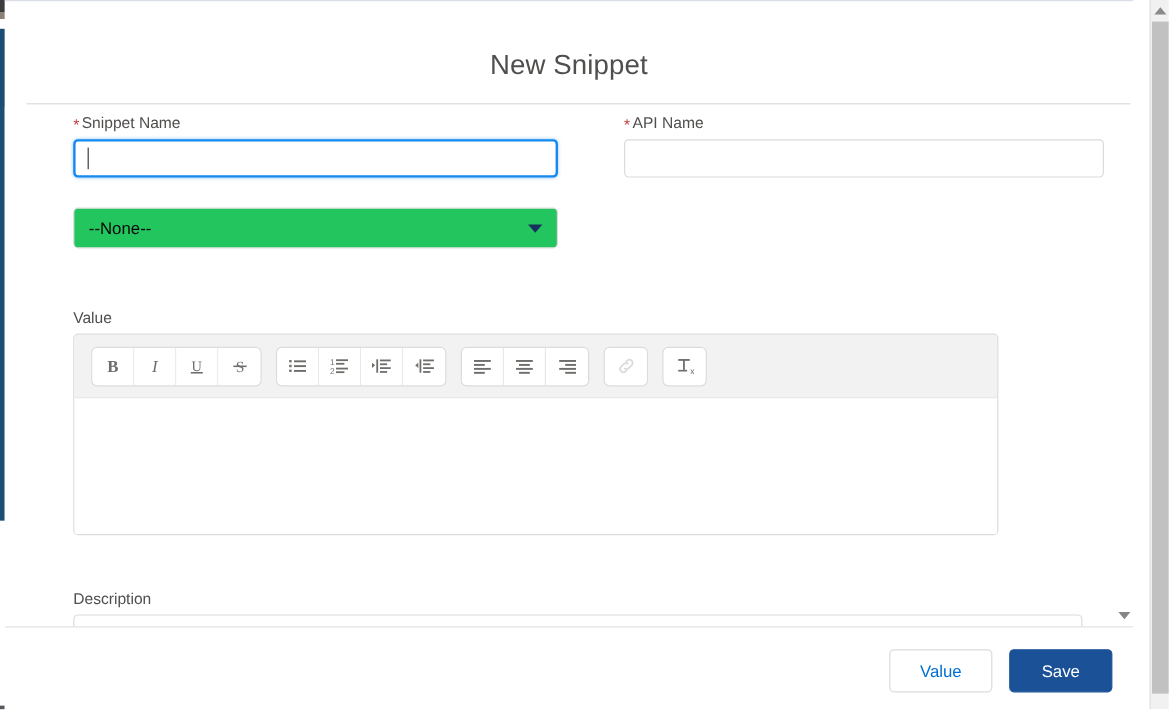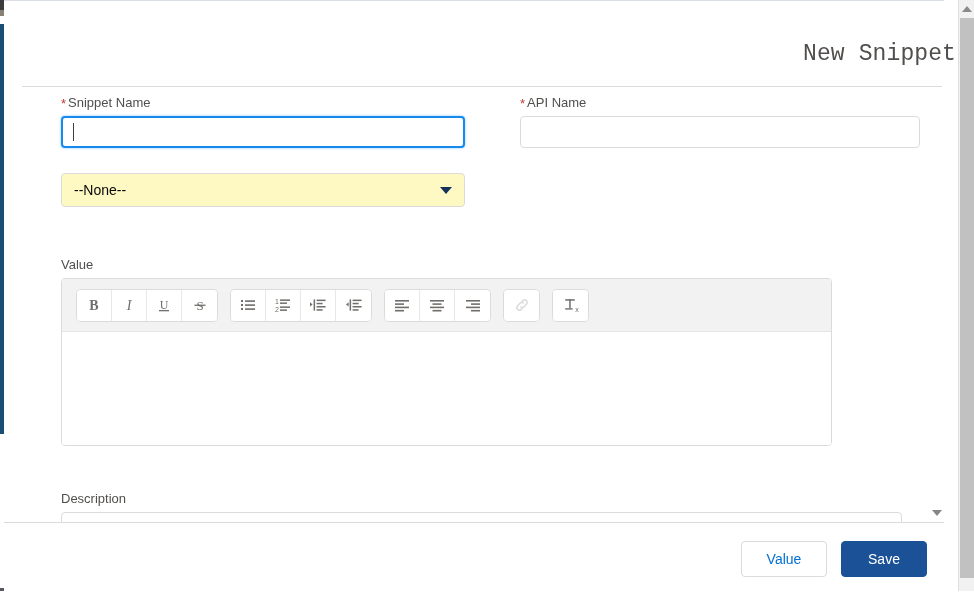--- a/index.html
+++ b/index.html
@@ -44,28 +44,27 @@
   }
 
   .modal-header {
     position: absolute;
     left: 0; top: 0;
     width: 940px;
     height: 88px;
   }
   .modal-title {
     position: absolute;
-    left: 12px; top: 40px;
+    left: 0; top: 40px;
     width: 940px;
-    text-align: right;
+    text-align: center;
     font-size: 23px;
     font-weight: 300;
     color: #514f4d;
     letter-spacing: .1px;
-    font-family: Liberation Mono, monospace;
   }
   .header-rule {
     position: absolute;
     left: 18px; top: 85px;
     width: 920px; height: 1px;
     background: #dddbda;
   }
 
   
   .modal-body {
@@ -122,21 +121,21 @@
     background: #3e3e3c;
   }
 
   
   .row-type { position: absolute; left: 57px; top: 84px; width: 404px; }
   .select-box {
     position: relative;
     height: 34px;
     border: 1px solid #dddbda;
     border-radius: 4px;
-    background: #fef9c3;
+    background: #22c55e;
     display: flex;
     align-items: center;
     padding: 0 12px;
     font-size: 14px;
     color: #080707;
   }
   .select-arrow {
     position: absolute;
     right: 12px; top: 50%;
     margin-top: -3px;

